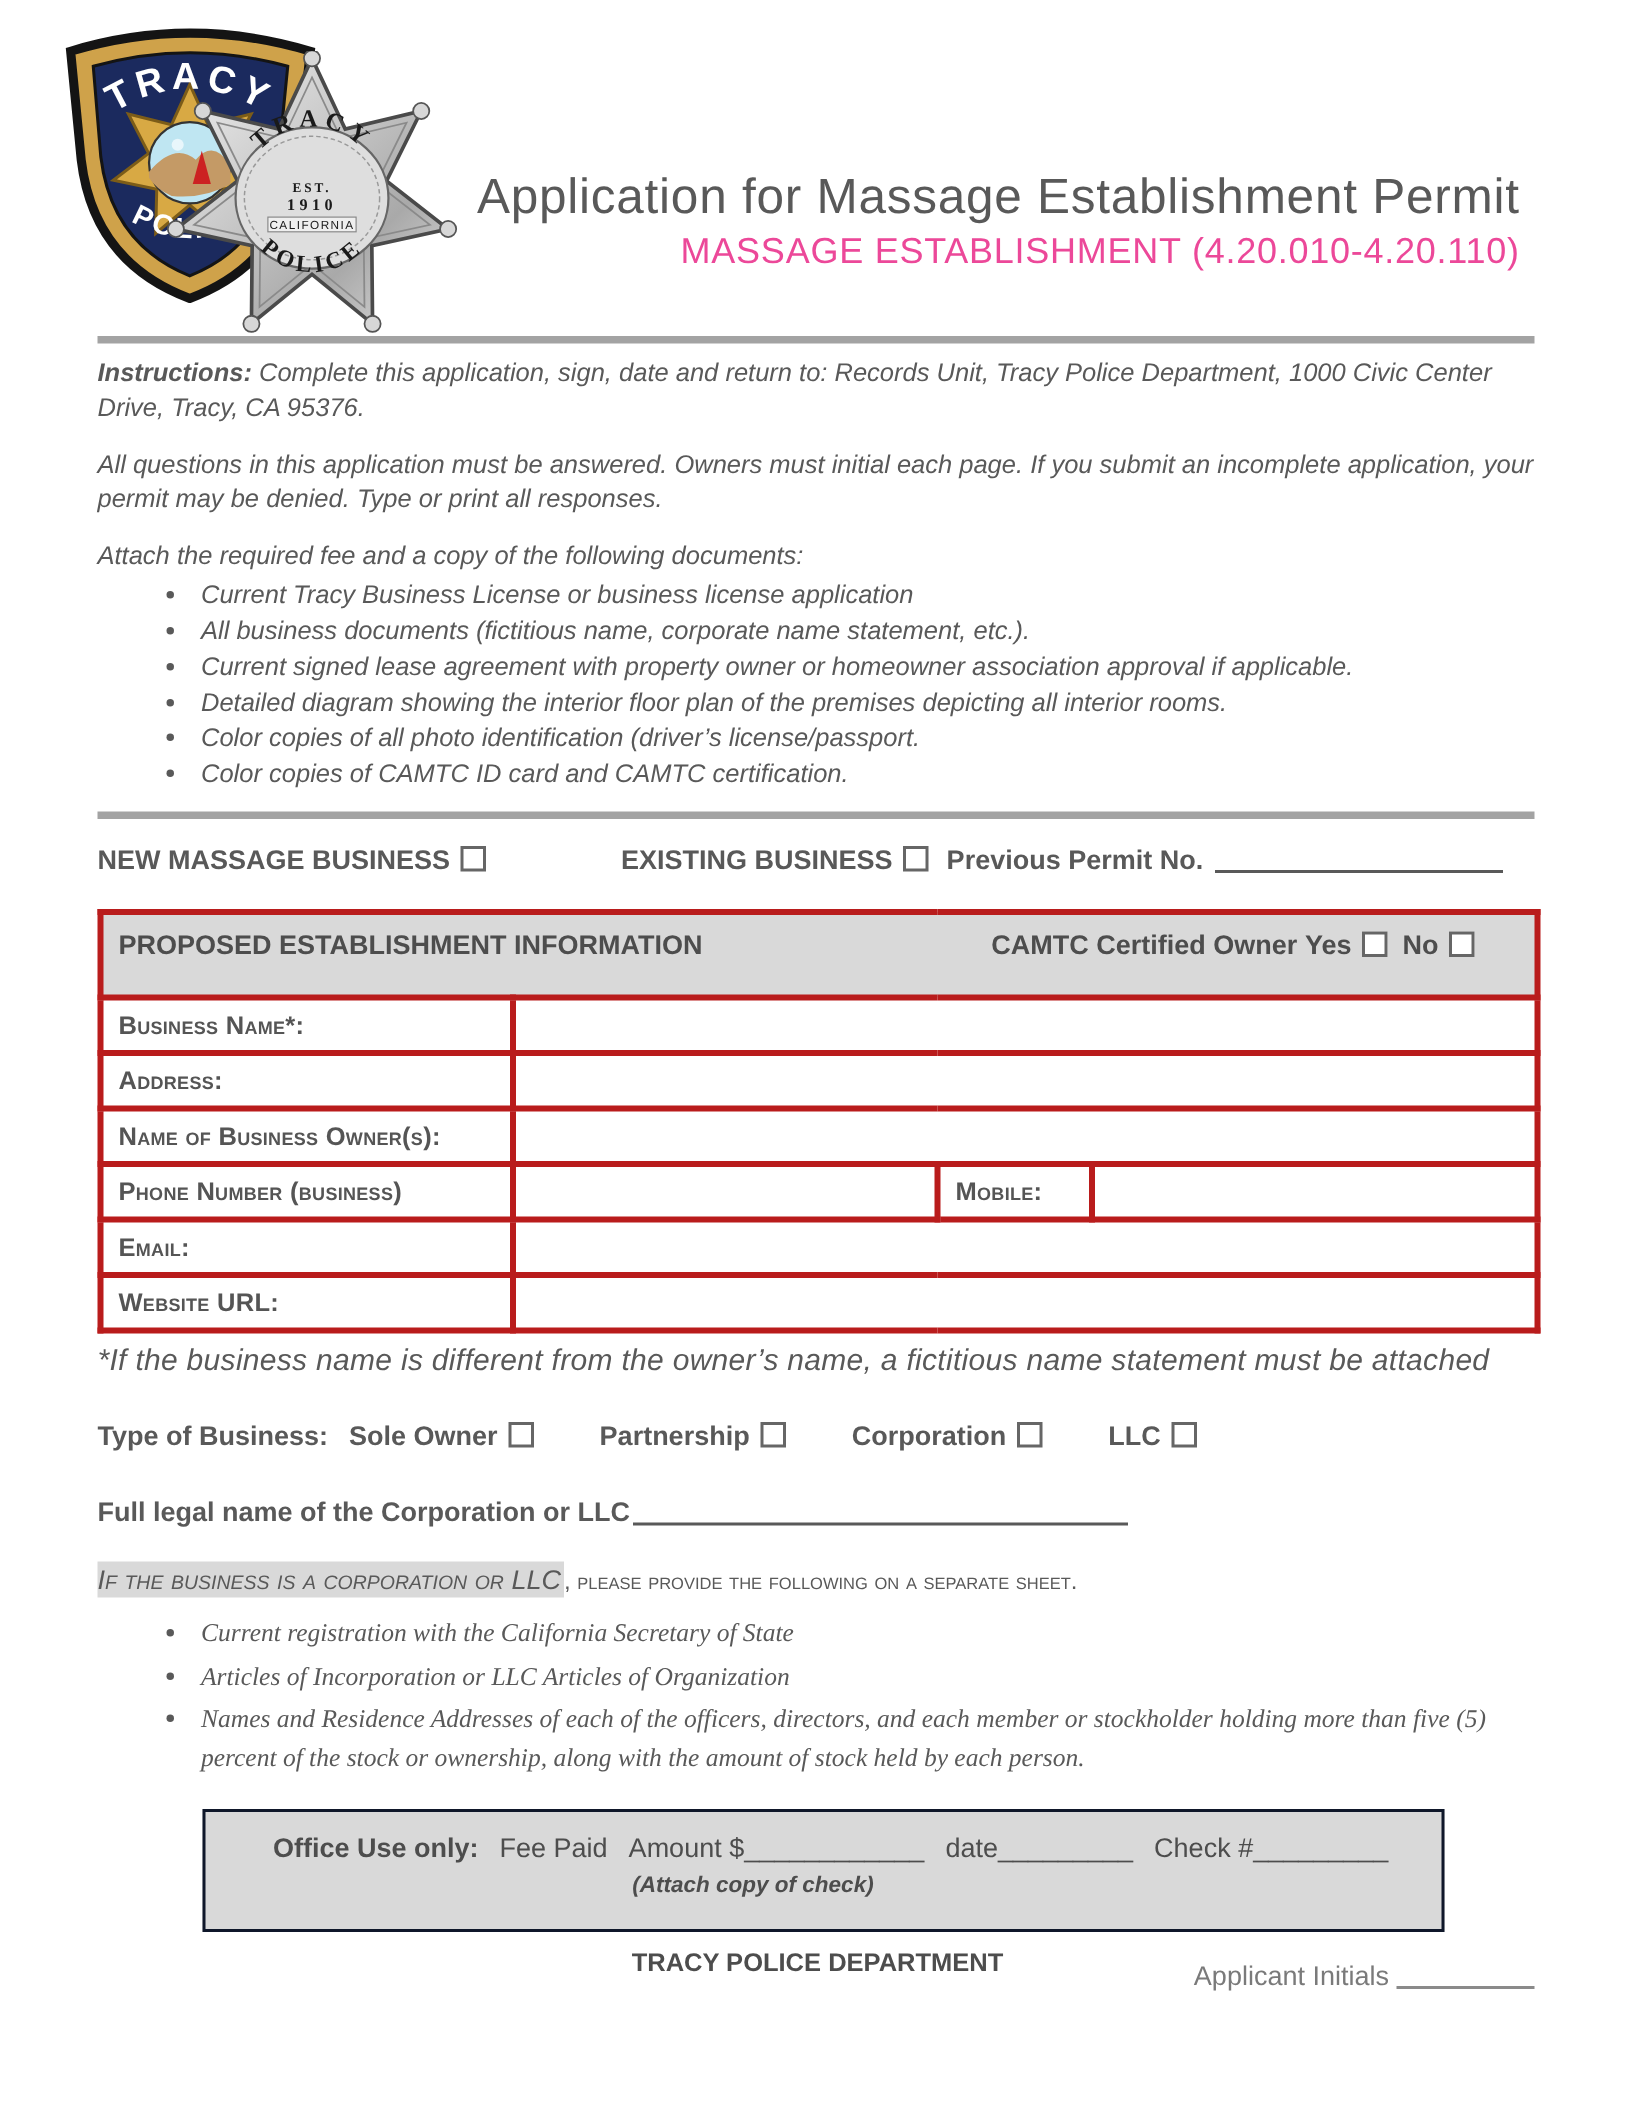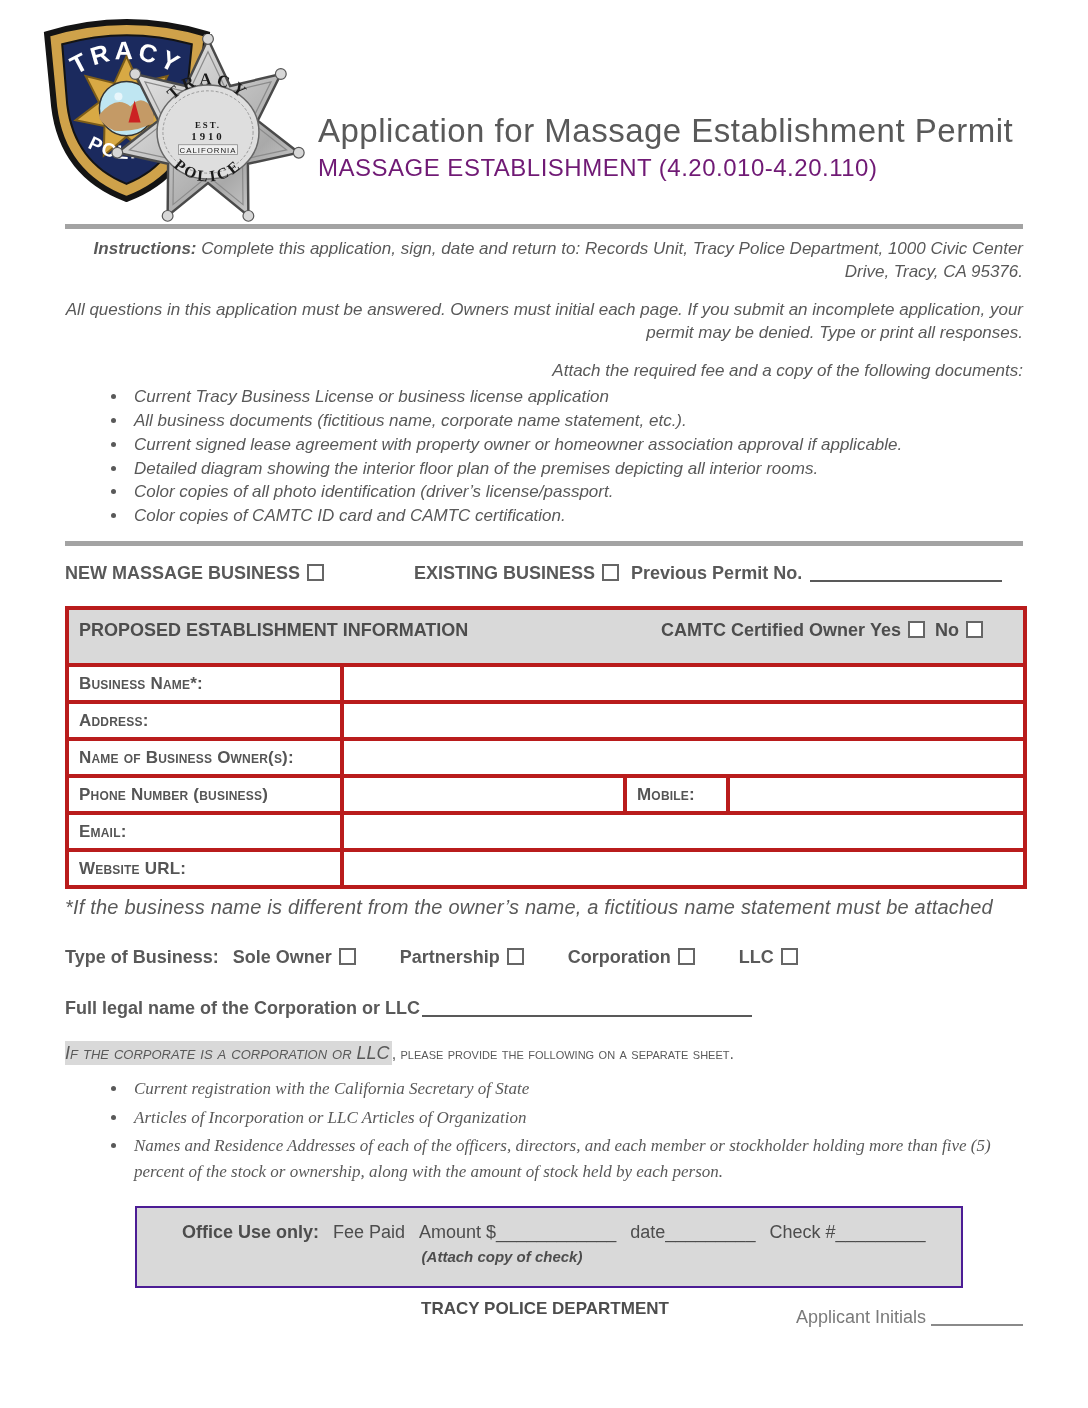--- a/index.html
+++ b/index.html
@@ -16,26 +16,26 @@
   
   .header { position: relative; height: 224px; }
   .logo-wrap { position: absolute; left: 38px; top: 6px; width: 270px; height: 205px; }
   .patch-svg { position: absolute; left: 0; top: 0; }
   .badge-svg { position: absolute; left: 72px; top: 28px; }
   .title-block { position: absolute; left: 318px; top: 112px; }
   .page-title {
     font-size: 33px; font-weight: 400; color: #595959; letter-spacing: 0.5px;
   }
   .page-subtitle {
-    font-size: 24px; font-weight: 400; color: #701a75; letter-spacing: 0.5px; margin-top: 4px;
+    font-size: 24px; font-weight: 400; color: #ec4899; letter-spacing: 0.5px; margin-top: 4px; text-align: right;
   }
   .thick-rule { border: 0; border-top: 5px solid #a3a3a3; height: 0; }
 
   
-  .instr { font-style: italic; font-size: 17px; line-height: 1.35; text-align: right; }
+  .instr { font-style: italic; font-size: 17px; line-height: 1.35; }
   .instr-p1 { margin-top: 9px; }
   .instr-label { font-weight: bold; }
   .instr-p2 { margin-top: 15px; }
   .attach-line { margin-top: 15px; }
   ul.doc-bullets { margin: 3px 0 0 0; padding-left: 63px; font-style: italic; font-size: 17px; line-height: 1.35; }
   ul.doc-bullets li { padding-left: 6px; margin-bottom: 1px; }
   .rule2 { margin-top: 13px; }
 
   
   .status-line { margin-top: 17px; font-weight: bold; font-size: 18px; white-space: nowrap; }
@@ -77,21 +77,21 @@
   
   .corp-line { margin-top: 24px; font-variant: small-caps; font-size: 18px; }
   .corp-highlight { background: #d9d9d9; font-style: italic; padding: 2px 2px 2px 0; }
   .corp-rest { font-size: 16px; }
   ul.corp-bullets { margin: 12px 0 0 0; padding-left: 63px; font-style: italic; font-size: 17px; line-height: 1.55; font-family: Liberation Serif, serif; }
   ul.corp-bullets li { padding-left: 6px; margin-bottom: 2px; }
 
   
   .office-box {
     margin-left: 70px; margin-top: 20px; width: 828px; height: 82px;
-    background: #d9d9d9; border: 2px solid #4c1d95;
+    background: #d9d9d9; border: 2px solid #0f172a;
     padding: 14px 0 0 45px; font-size: 18px; color: #4d4d4d;
   }
   .office-label { font-weight: bold; }
   .office-seg { margin-left: 14px; }
   .office-note { text-align: center; font-weight: bold; font-style: italic; font-size: 15px; margin-top: 5px; width: 640px; }
 
   
   .footer { position: relative; margin-top: 11px; height: 90px; }
   .footer-center { position: absolute; left: 0; width: 700px; margin-left: 130px; text-align: center; }
   .footer-dept { font-weight: bold; font-size: 17px; color: #4d4d4d; }
@@ -240,21 +240,21 @@
 
   <div class="type-line">
     <span>Type of Business:</span><span class="type-opt-first">Sole Owner</span><span class="checkbox"></span><span class="type-opt">Partnership</span><span class="checkbox"></span><span class="type-opt">Corporation</span><span class="checkbox"></span><span class="type-opt">LLC</span><span class="checkbox"></span>
   </div>
 
   <div class="legal-line">
     <span>Full legal name of the Corporation or LLC</span><span class="blank-line legal-blank"></span>
   </div>
 
   <div class="corp-line">
-    <span class="corp-highlight">If the corporate is a corporation or LLC</span><span class="corp-rest">, please provide the following on a separate sheet.</span>
+    <span class="corp-highlight">If the business is a corporation or LLC</span><span class="corp-rest">, please provide the following on a separate sheet.</span>
   </div>
 
   <ul class="corp-bullets">
     <li>Current registration with the California Secretary of State</li>
     <li>Articles of Incorporation or LLC Articles of Organization</li>
     <li>Names and Residence Addresses of each of the officers, directors, and each member or stockholder holding more than five (5) percent of the stock or ownership, along with the amount of stock held by each person.</li>
   </ul>
 
   <div class="office-box">
     <div>

